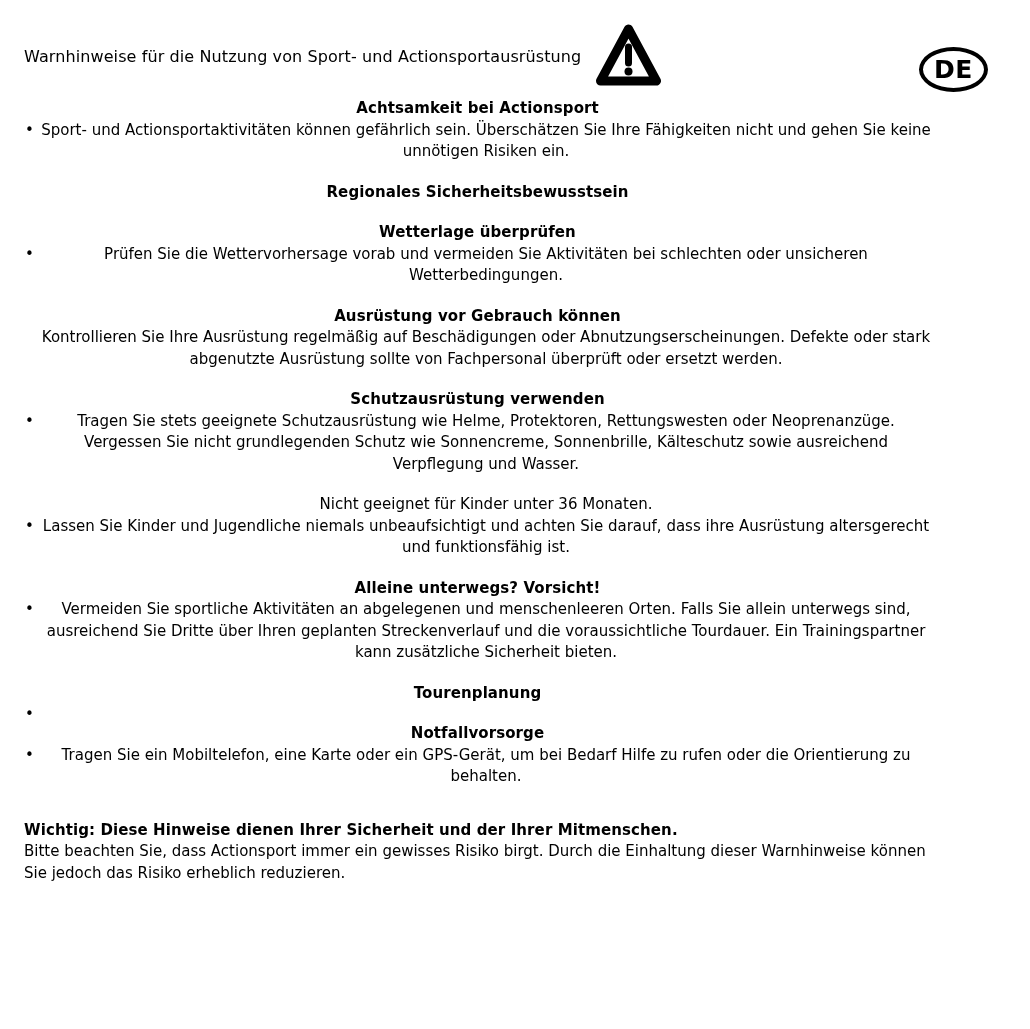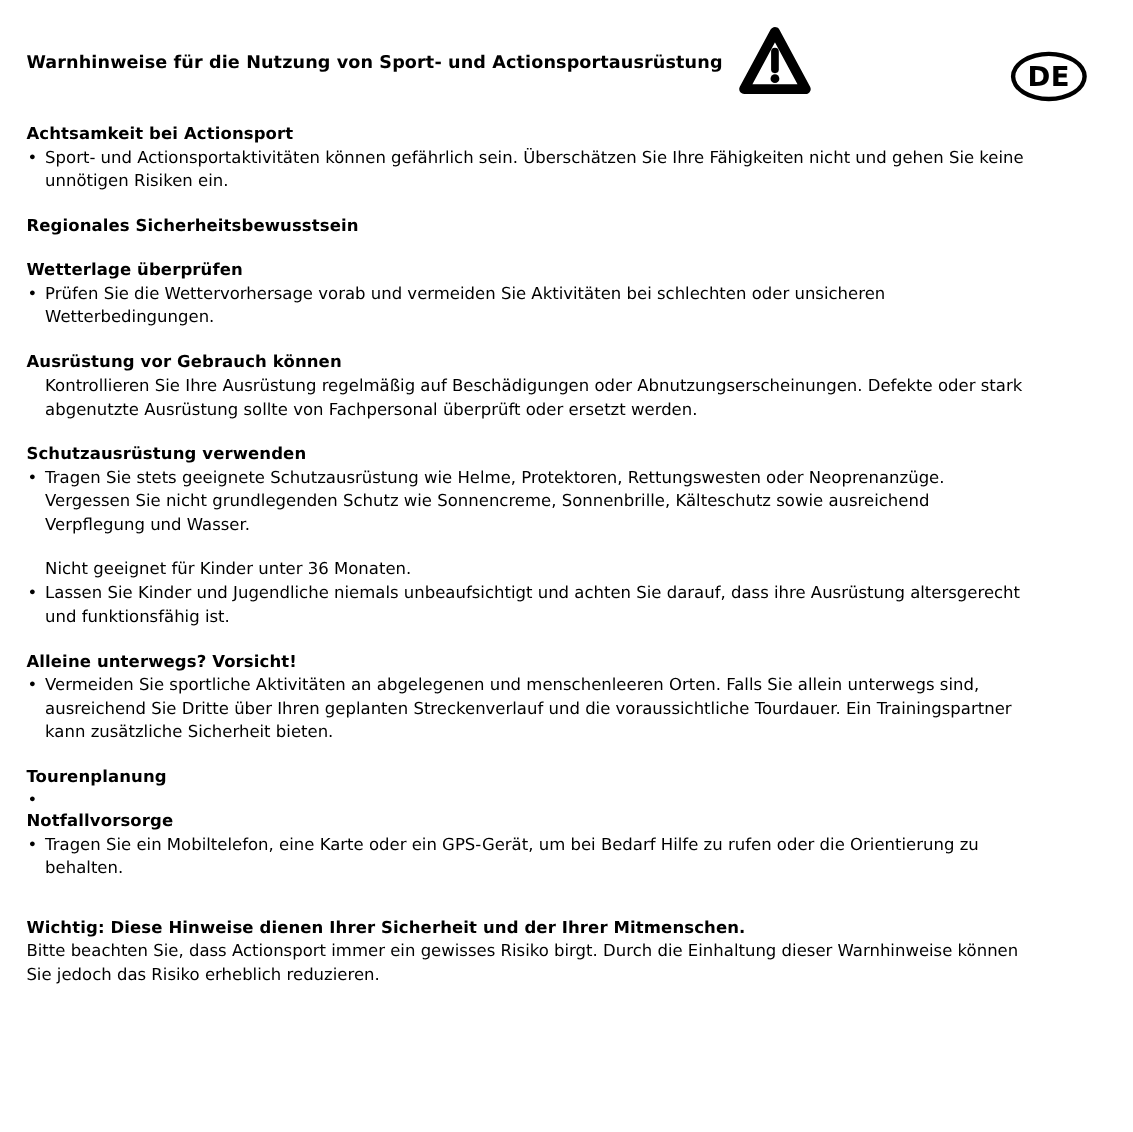--- a/index.html
+++ b/index.html
@@ -20,21 +20,21 @@
   }
 
   
   .header {
     display: flex;
     align-items: flex-start;
   }
   .doc-title {
     margin: 24px 0 0 0;
     font-size: 16px;
-    font-weight: bold;
+    font-weight: normal;
     line-height: 20px;
     letter-spacing: 0.1px;
     white-space: nowrap;
   }
   .warn-icon {
     flex: none;
     margin-left: 14px;
   }
   .spacer { flex: 1 1 auto; }
   .lang-badge {
@@ -48,21 +48,22 @@
     align-items: center;
     justify-content: center;
     font-size: 25px;
     font-weight: bold;
     letter-spacing: 0.5px;
   }
 
   
   .content {
     width: 907px;
-    margin-top: 19px;
+    margin-top: 6px;
+    text-align: center;
   }
   .section { margin-top: 19px; }
   .section:first-child { margin-top: 0; }
   .section h2 {
     margin: 0;
     font-size: 15px;
     font-weight: bold;
     line-height: 21.5px;
     letter-spacing: 0.1px;
   }

